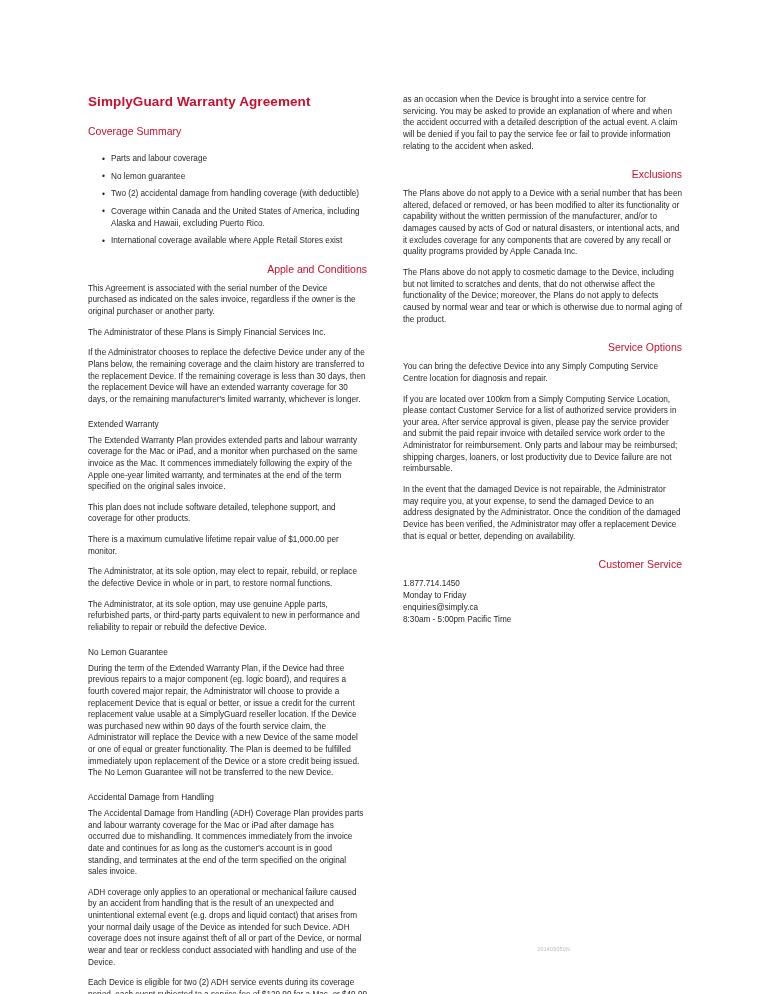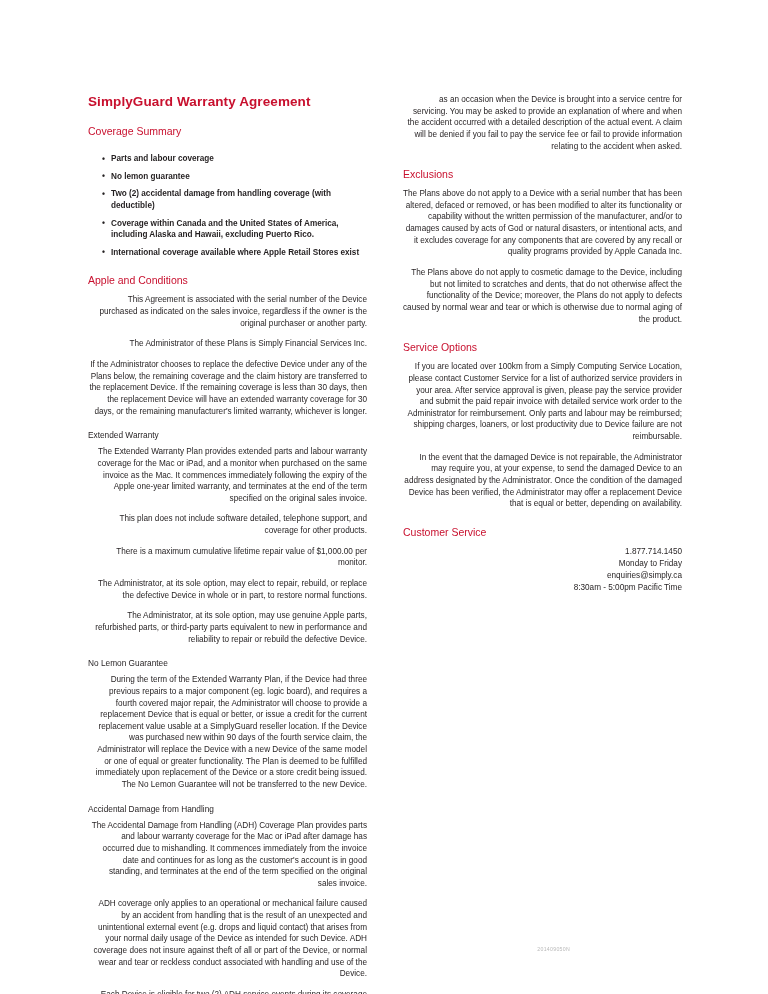--- a/index.html
+++ b/index.html
@@ -40,39 +40,39 @@
     letter-spacing: 0.1px;
   }
   h2.section {
     color: #c8102e;
     font-size: 10.5px;
     font-weight: normal;
     margin: 0 0 8px 0;
   }
   h2.section.spaced {
     margin-top: 16px;
+    text-align: right;
   }
   h3.sub {
     font-size: 8.3px;
     font-weight: normal;
     margin: 13px 0 6px 0;
     color: #231f20;
   }
   p {
     font-size: 8.2px;
     line-height: 1.42;
     margin: 0 0 9px 0;
     color: #231f20;
-    text-align: right;
+    text-align: left;
   }
   ul.bullets {
     margin: 16px 0 4px 0;
     padding-left: 14px;
     list-style: none;
-    font-weight: bold;
   }
   ul.bullets li {
     font-size: 8.2px;
     line-height: 1.42;
     margin-bottom: 6px;
     position: relative;
     padding-left: 9px;
   }
   ul.bullets li:before {
     content: "\2022";
@@ -143,20 +143,21 @@
 
     <div class="col">
 
       <p>as an occasion when the Device is brought into a service centre for servicing. You may be asked to provide an explanation of where and when the accident occurred with a detailed description of the actual event. A claim will be denied if you fail to pay the service fee or fail to provide information relating to the accident when asked.</p>
 
       <h2 class="section spaced">Exclusions</h2>
       <p>The Plans above do not apply to a Device with a serial number that has been altered, defaced or removed, or has been modified to alter its functionality or capability without the written permission of the manufacturer, and/or to damages caused by acts of God or natural disasters, or intentional acts, and it excludes coverage for any components that are covered by any recall or quality programs provided by Apple Canada Inc.</p>
       <p>The Plans above do not apply to cosmetic damage to the Device, including but not limited to scratches and dents, that do not otherwise affect the functionality of the Device; moreover, the Plans do not apply to defects caused by normal wear and tear or which is otherwise due to normal aging of the product.</p>
 
       <h2 class="section spaced">Service Options</h2>
+      <p>You can bring the defective Device into any Simply Computing Service Centre location for diagnosis and repair.</p>
       <p>If you are located over 100km from a Simply Computing Service Location, please contact Customer Service for a list of authorized service providers in your area. After service approval is given, please pay the service provider and submit the paid repair invoice with detailed service work order to the Administrator for reimbursement. Only parts and labour may be reimbursed; shipping charges, loaners, or lost productivity due to Device failure are not reimbursable.</p>
       <p>In the event that the damaged Device is not repairable, the Administrator may require you, at your expense, to send the damaged Device to an address designated by the Administrator. Once the condition of the damaged Device has been verified, the Administrator may offer a replacement Device that is equal or better, depending on availability.</p>
 
       <h2 class="section spaced">Customer Service</h2>
       <div class="contact-block">
         <p class="contact-line">1.877.714.1450</p>
         <p class="contact-line">Monday to Friday</p>
         <p class="contact-line">enquiries@simply.ca</p>
         <p class="contact-line">8:30am - 5:00pm Pacific Time</p>
       </div>

